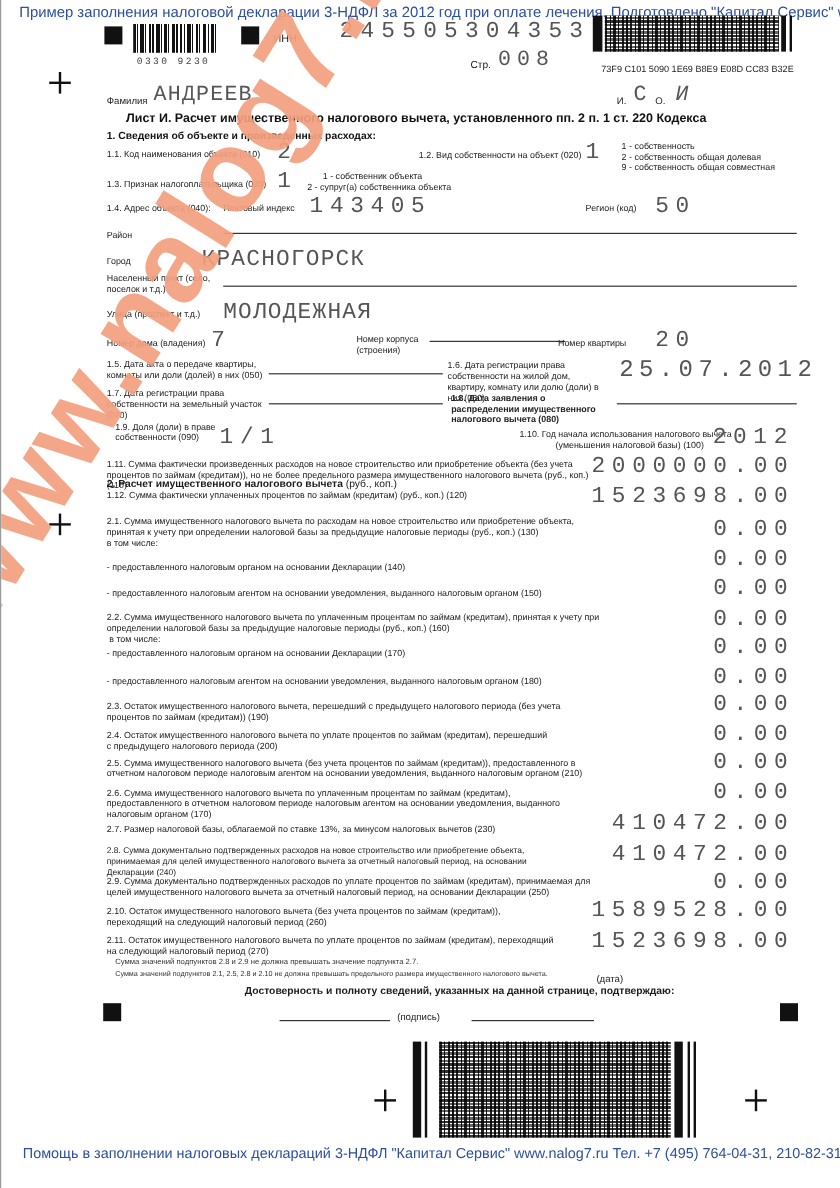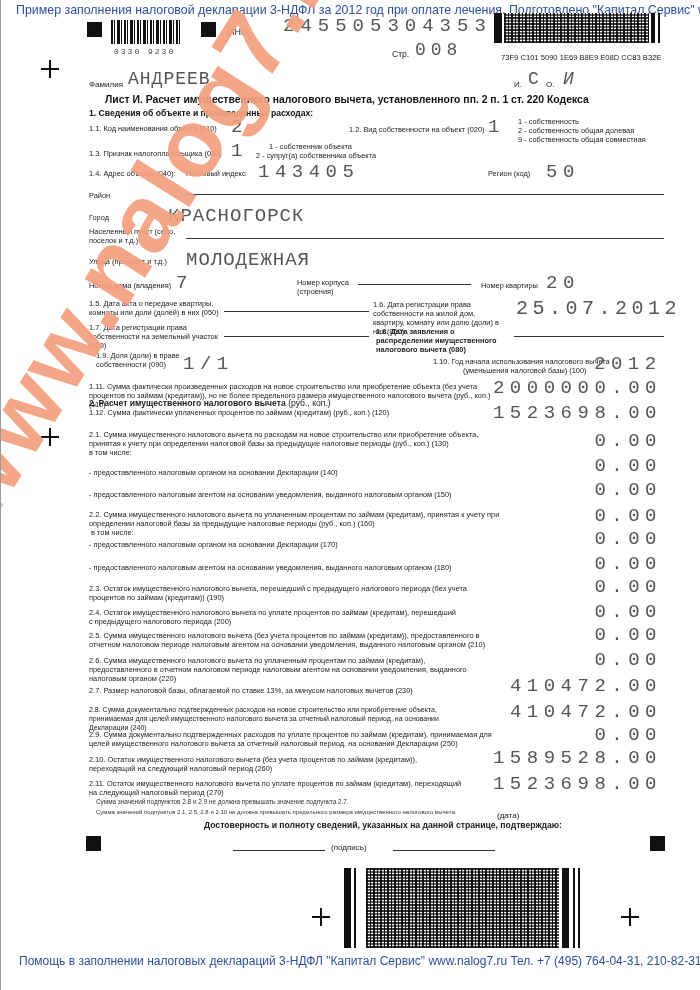--- a/index.html
+++ b/index.html
@@ -101,21 +101,21 @@
 <div class="abs lbl" style="left:88px; top:227px; width:90px;">Населенный пункт (село, поселок и т.д.)</div>
 <div class="line" style="left:185px; top:238px; width:478px;"></div>
 
 <div class="abs lbl" style="left:88px; top:257px;">Улица (проспект и т.д.)</div>
 <div class="abs val" style="left:185px; top:249px; letter-spacing:1px;">МОЛОДЕЖНАЯ</div>
 
 <div class="abs lbl" style="left:88px; top:281px;">Номер дома (владения)</div>
 <div class="abs val" style="left:175px; top:272px;">7</div>
 <div class="abs lbl" style="left:296px; top:278px; width:70px;">Номер корпуса (строения)</div>
 <div class="line" style="left:357px; top:284px; width:113px;"></div>
-<div class="abs lbl" style="left:480px; top:281px;text-align:center;">Номер квартиры</div>
+<div class="abs lbl" style="left:464px; top:281px;text-align:center;">Номер квартиры</div>
 <div class="abs val" style="left:545px; top:272px;">20</div>
 
 <div class="abs lbl" style="left:88px; top:299px; width:140px;">1.5. Дата акта о передаче квартиры, комнаты или доли (долей) в них (050)</div>
 <div class="line" style="left:223px; top:311px; width:145px;"></div>
 <div class="abs lbl" style="left:372px; top:300px; width:135px;">1.6. Дата регистрации права собственности на жилой дом, квартиру, комнату или долю (доли) в них (060)</div>
 <div class="abs val" style="left:515px; top:297px; font-size:20px; letter-spacing:4.5px;">25.07.2012</div>
 
 <div class="abs lbl" style="left:88px; top:323px; width:140px;">1.7. Дата регистрации права собственности на земельный участок (070)</div>
 <div class="line" style="left:223px; top:336px; width:145px;"></div>
 <div class="abs lbl" style="left:375px; top:327px; width:135px;font-weight:bold;">1.8. Дата заявления о распределении имущественного налогового вычета (080)</div>
@@ -161,21 +161,21 @@
 
 <div class="abs lbl" style="left:88px; top:584px; width:390px;">2.3. Остаток имущественного налогового вычета, перешедший с предыдущего налогового периода (без учета процентов по займам (кредитам)) (190)</div>
 <div class="abs val val-r" style="top:576px;">0.00</div>
 
 <div class="abs lbl" style="left:88px; top:608px; width:370px;">2.4. Остаток имущественного налогового вычета по уплате процентов по займам (кредитам), перешедший с предыдущего налогового периода (200)</div>
 <div class="abs val val-r" style="top:601px;">0.00</div>
 
 <div class="abs lbl" style="left:88px; top:631px; width:405px;">2.5. Сумма имущественного налогового вычета (без учета процентов по займам (кредитам)), предоставленного в отчетном налоговом периоде налоговым агентом на основании уведомления, выданного налоговым органом (210)</div>
 <div class="abs val val-r" style="top:624px;">0.00</div>
 
-<div class="abs lbl" style="left:88px; top:656px; width:400px;">2.6. Сумма имущественного налогового вычета по уплаченным процентам по займам (кредитам), предоставленного в отчетном налоговом периоде налоговым агентом на основании уведомления, выданного налоговым органом (220)</div>
+<div class="abs lbl" style="left:88px; top:656px; width:400px;">2.6. Сумма имущественного налогового вычета по уплаченным процентам по займам (кредитам), предоставленного в отчетном налоговом периоде налоговым агентом на основании уведомления, выданного налоговым органом (170)</div>
 <div class="abs val val-r" style="top:649px;">0.00</div>
 
 <div class="abs lbl" style="left:88px; top:686px;">2.7. Размер налоговой базы, облагаемой по ставке 13%, за минусом налоговых вычетов (230)</div>
 <div class="abs val val-r" style="top:675px;">410472.00</div>
 
 <div class="abs lbl" style="left:88px; top:705px; width:385px; font-size:7px;">2.8. Сумма документально подтвержденных расходов на новое строительство или приобретение объекта, принимаемая для целей имущественного налогового вычета за отчетный налоговый период, на основании Декларации (240)</div>
 <div class="abs val val-r" style="top:701px;">410472.00</div>
 
 <div class="abs lbl" style="left:88px; top:730px; width:410px;">2.9. Сумма документально подтвержденных расходов по уплате процентов по займам (кредитам), принимаемая для целей имущественного налогового вычета за отчетный налоговый период, на основании Декларации (250)</div>
 <div class="abs val val-r" style="top:724px;">0.00</div>

